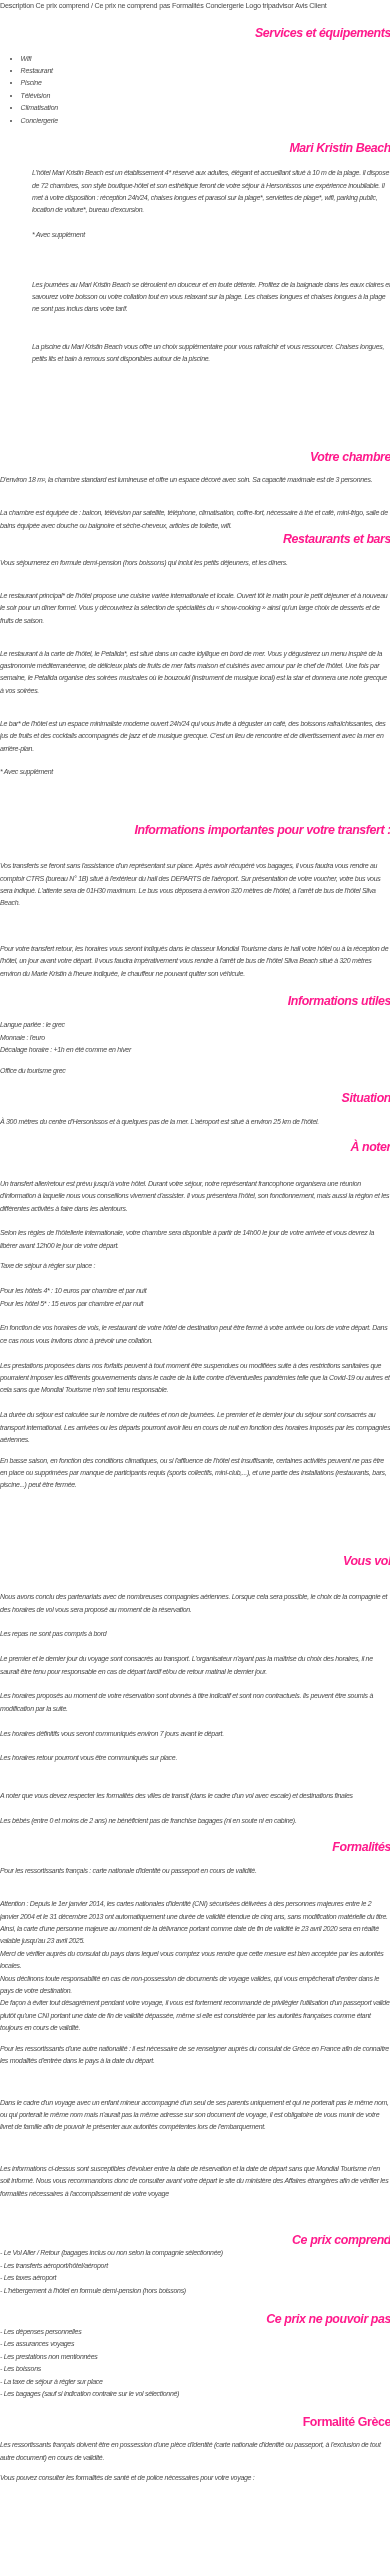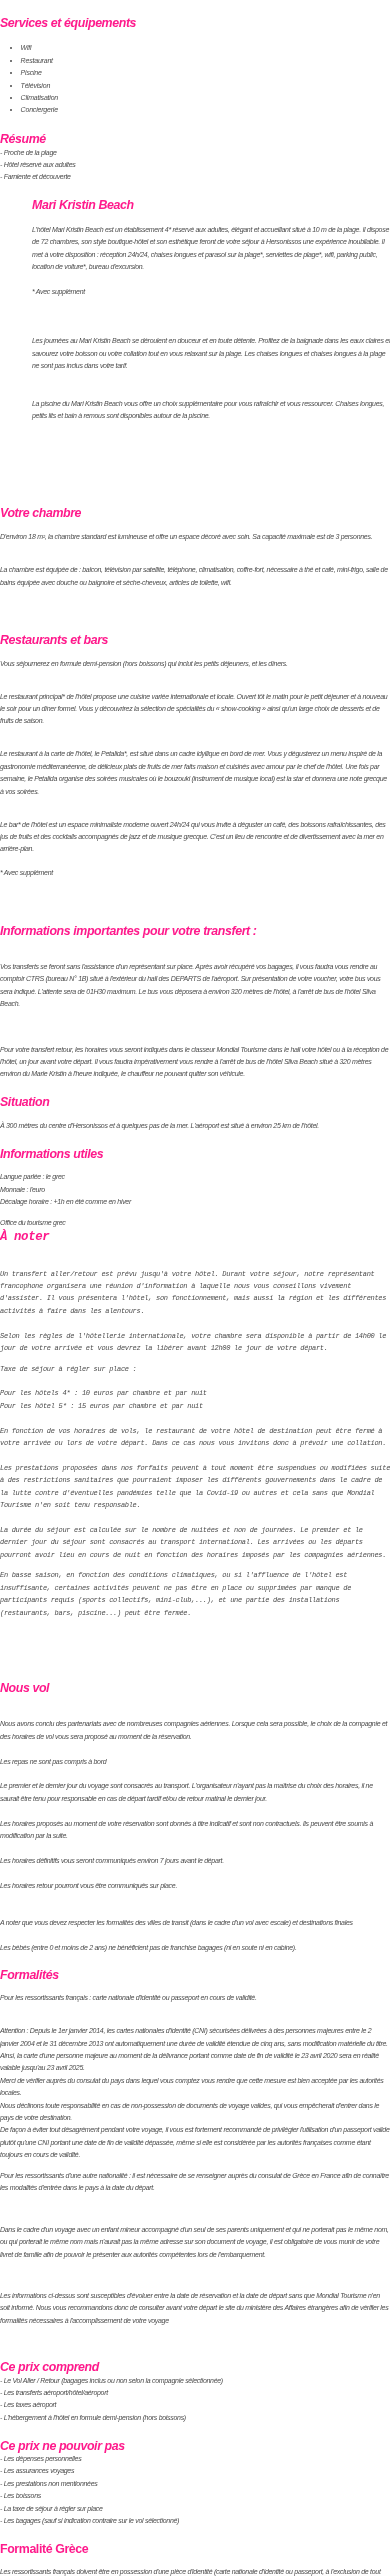--- a/index.html
+++ b/index.html
@@ -13,122 +13,123 @@
   .nav-links { font-style: normal; font-size: 7.2px; line-height: 9.3px; padding-top: 1px; letter-spacing: -0.2px; color: #4a4a4a; }
   .nav-links a { color: #4a4a4a; text-decoration: none; }
   h2.sec {
     color: #ff1a8c;
     font-style: italic;
     font-weight: bold;
     font-size: 12.4px;
     letter-spacing: -0.4px;
     margin: 0;
     line-height: 14.4px;
+    text-align: right;
   }
   .it { font-style: italic; letter-spacing: -0.3px; }
   p { margin: 0; line-height: 12.4px; }
   ul.bul { margin: 0; padding-left: 20.6px; line-height: 12.4px; font-style: italic; letter-spacing: -0.2px; }
   ul.bul li { margin: 0; }
 </style>
 </head>
 <body>
 
 <div class="page">
 
+  <div class="nav-links">
+    <a href="#">Description</a>
+    <a href="#">Ce prix comprend / Ce prix ne comprend pas</a>
+    <a href="#">Formalités</a>
+    <a href="#">Conciergerie</a>
+    <a href="#">Logo tripadvisor</a>
+    <a href="#">Avis Client</a>
+  </div>
 
   <section style="margin-top:15.5px;">
     <h2 class="sec">Services et équipements</h2>
     <ul class="bul" style="margin-top:12.4px;">
       <li>Wifi</li>
       <li>Restaurant</li>
       <li>Piscine</li>
       <li>Télévision</li>
       <li>Climatisation</li>
       <li>Conciergerie</li>
     </ul>
   </section>
 
-  <section style="margin-top:15.5px;">
-    <h2 class="sec">Résumé</h2>
-    <div class="it">
-      <p>- Proche de la plage</p>
-      <p>- Hôtel réservé aux adultes</p>
-      <p>- Farniente et découverte</p>
-    </div>
-  </section>
 
   <section style="margin-top:14.4px;margin-left:32px;">
     <h2 class="sec">Mari Kristin Beach</h2>
     <div class="it" style="margin-top:11.3px;">
       <p>L'hôtel Mari Kristin Beach est un établissement 4* réservé aux adultes, élégant et accueillant situé à 10 m de la plage. Il dispose de 72 chambres, son style boutique-hôtel et son esthétique feront de votre séjour à Hersonissos une expérience inoubliable. Il met à votre disposition : réception 24h/24, chaises longues et parasol sur la plage*, serviettes de plage*, wifi, parking public, location de voiture*, bureau d'excursion.</p>
       <p style="margin-top:12.4px;">* Avec supplément</p>
       <p style="margin-top:37px;">Les journées au Mari Kristin Beach se déroulent en douceur et en toute détente. Profitez de la baignade dans les eaux claires et savourez votre boisson ou votre collation tout en vous relaxant sur la plage. Les chaises longues et chaises longues à la plage ne sont pas inclus dans votre tarif.</p>
       <p style="margin-top:25px;">La piscine du Mari Kristin Beach vous offre un choix supplémentaire pour vous rafraîchir et vous ressourcer. Chaises longues, petits lits et bain à remous sont disponibles autour de la piscine.</p>
     </div>
   </section>
 
   <section style="margin-top:84px;">
     <h2 class="sec">Votre chambre</h2>
     <div class="it" style="margin-top:10.3px;">
       <p>D'environ 18 m², la chambre standard est lumineuse et offre un espace décoré avec soin. Sa capacité maximale est de 3 personnes.</p>
       <p style="margin-top:20.6px;">La chambre est équipée de : balcon, télévision par satellite, téléphone, climatisation, coffre-fort, nécessaire à thé et café, mini-frigo, salle de bains équipée avec douche ou baignoire et sèche-cheveux, articles de toilette, wifi.</p>
     </div>
   </section>
 
-  <section style="margin-top:44px;">
+  <section style="">
     <h2 class="sec">Restaurants et bars</h2>
     <div class="it" style="margin-top:10.3px;">
       <p>Vous séjournerez en formule demi-pension (hors boissons) qui inclut les petits déjeuners, et les dîners.</p>
       <p style="margin-top:20.6px;">Le restaurant principal* de l'hôtel propose une cuisine variée internationale et locale. Ouvert tôt le matin pour le petit déjeuner et à nouveau le soir pour un dîner formel. Vous y découvrirez la sélection de spécialités du « show-cooking » ainsi qu'un large choix de desserts et de fruits de saison.</p>
       <p style="margin-top:20.6px;">Le restaurant à la carte de l'hôtel, le Petalida*, est situé dans un cadre idyllique en bord de mer. Vous y dégusterez un menu inspiré de la gastronomie méditerranéenne, de délicieux plats de fruits de mer faits maison et cuisinés avec amour par le chef de l'hôtel. Une fois par semaine, le Petalida organise des soirées musicales où le bouzouki (instrument de musique local) est la star et donnera une note grecque à vos soirées.</p>
       <p style="margin-top:20.6px;">Le bar* de l'hôtel est un espace minimaliste moderne ouvert 24h/24 qui vous invite à déguster un café, des boissons rafraîchissantes, des jus de fruits et des cocktails accompagnés de jazz et de musique grecque. C'est un lieu de rencontre et de divertissement avec la mer en arrière-plan.</p>
       <p style="margin-top:11.3px;">* Avec supplément</p>
     </div>
   </section>
 
   <section style="margin-top:44px;">
     <h2 class="sec">Informations importantes pour votre transfert :</h2>
     <div class="it" style="margin-top:23px;">
       <p>Vos transferts se feront sans l'assistance d'un représentant sur place. Après avoir récupéré vos bagages, il vous faudra vous rendre au comptoir CTRS (bureau N° 1B) situé à l'extérieur du hall des DEPARTS de l'aéroport.  Sur présentation de votre voucher, votre bus vous sera indiqué. L'attente sera de 01H30 maximum. Le bus vous déposera à environ 320 mètres de l'hôtel, à l'arrêt de bus de l'hôtel Silva Beach.</p>
       <p style="margin-top:33px;">Pour votre transfert retour, les horaires vous seront indiqués dans le classeur Mondial Tourisme dans le hall votre hôtel ou à la réception de l'hôtel, un jour avant votre départ. Il vous faudra impérativement vous rendre à l'arrêt de bus de l'hôtel Silva Beach situé à 320 mètres environ du Marie Kristin à l'heure indiquée, le chauffeur ne pouvant quitter son véhicule.</p>
     </div>
   </section>
 
   <section style="margin-top:14.4px;">
-    <h2 class="sec">Situation</h2>
-    <p class="it" style="margin-top:10.3px;">À 300 mètres du centre d'Hersonissos et à quelques pas de la mer. L'aéroport est situé à environ 25 km de l'hôtel.</p>
-  </section>
-
-  <section style="margin-top:14.4px;">
     <h2 class="sec">Informations utiles</h2>
     <div class="it" style="margin-top:10.3px;">
       <p>Langue parlée : le grec</p>
       <p>Monnaie : l'euro</p>
       <p>Décalage horaire : +1h en été comme en hiver</p>
       <p style="margin-top:8.2px;">Office du tourisme grec</p>
     </div>
   </section>
 
-  <section style="margin-top:1px;font-family:Liberation Mono, monospace;">
+  <section style="margin-top:14.4px;">
+    <h2 class="sec">Situation</h2>
+    <p class="it" style="margin-top:10.3px;">À 300 mètres du centre d'Hersonissos et à quelques pas de la mer. L'aéroport est situé à environ 25 km de l'hôtel.</p>
+  </section>
+
+  <section style="margin-top:12px;">
     <h2 class="sec">À noter</h2>
     <div class="it" style="margin-top:23px;">
       <p>Un transfert aller/retour est prévu jusqu'à votre hôtel. Durant votre séjour, notre représentant francophone organisera une réunion d'information à laquelle nous vous conseillons vivement d'assister. Il vous présentera l'hôtel, son fonctionnement, mais aussi la région et les différentes activités à faire dans les alentours.</p>
       <p style="margin-top:12.4px;">Selon les règles de l'hôtellerie internationale, votre chambre sera disponible à partir de 14h00 le jour de votre arrivée et vous devrez la libérer avant 12h00 le jour de votre départ.</p>
       <p style="margin-top:8.2px;">Taxe de séjour à régler sur place :</p>
       <p style="margin-top:12.4px;">Pour les hôtels 4* : 10 euros par chambre et par nuit</p>
       <p>Pour les hôtel 5* : 15 euros par chambre et par nuit</p>
       <p style="margin-top:12.4px;">En fonction de vos horaires de vols, le restaurant de votre hôtel de destination peut être fermé à votre arrivée ou lors de votre départ. Dans ce cas nous vous invitons donc à prévoir une collation.</p>
       <p style="margin-top:12.4px;">Les prestations proposées dans nos forfaits peuvent à tout moment être suspendues ou modifiées suite à des restrictions sanitaires que pourraient imposer les différents gouvernements dans le cadre de la lutte contre d'éventuelles pandémies telle que la Covid-19 ou autres et cela sans que Mondial Tourisme n'en soit tenu responsable.</p>
       <p style="margin-top:12.4px;">La durée du séjour est calculée sur le nombre de nuitées et non de journées. Le premier et le dernier jour du séjour sont consacrés au transport international. Les arrivées ou les départs pourront avoir lieu en cours de nuit en fonction des horaires imposés par les compagnies aériennes.</p>
       <p style="margin-top:8.2px;">En basse saison, en fonction des conditions climatiques, ou si l'affluence de l'hôtel est insuffisante, certaines activités peuvent ne pas être en place ou supprimées par manque de participants requis (sports collectifs, mini-club,...), et une partie des installations (restaurants, bars, piscine...) peut être fermée.</p>
     </div>
   </section>
 
   <section style="margin-top:62px;">
-    <h2 class="sec">Nous vol</h2>
+    <h2 class="sec">Vous vol</h2>
     <div class="it" style="margin-top:23px;">
       <p>Nous avons conclu des partenariats avec de nombreuses compagnies aériennes. Lorsque cela sera possible, le choix de la compagnie et des horaires de vol vous sera proposé au moment de la réservation.</p>
       <p style="margin-top:12.4px;">Les repas ne sont pas compris à bord</p>
       <p style="margin-top:12.4px;">Le premier et le dernier jour du voyage sont consacrés au transport. L'organisateur n'ayant pas la maîtrise du choix des horaires, il ne saurait être tenu pour responsable en cas de départ tardif et/ou de retour matinal le dernier jour.</p>
       <p style="margin-top:12.4px;">Les horaires proposés au moment de votre réservation  sont donnés à titre indicatif et sont non contractuels. Ils peuvent être soumis à modification par la suite.</p>
       <p style="margin-top:12.4px;">Les horaires définitifs vous seront communiqués environ 7 jours avant le départ.</p>
       <p style="margin-top:12.4px;">Les horaires retour pourront vous être communiqués sur place.</p>
       <p style="margin-top:25px;">A noter que vous devez respecter les formalités des villes de transit (dans le cadre d'un vol avec escale) et destinations finales</p>
       <p style="margin-top:12.4px;">Les bébés (entre 0 et moins de 2 ans) ne bénéficient pas de franchise bagages (ni en soute ni en cabine).</p>
     </div>

